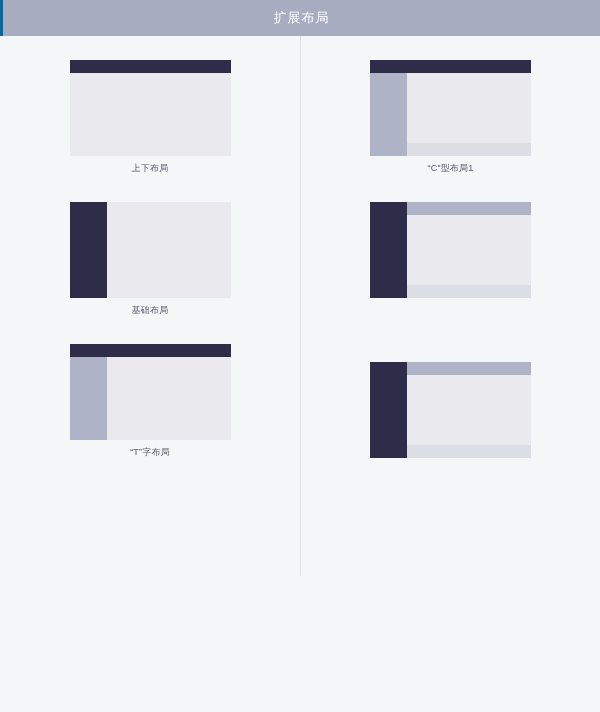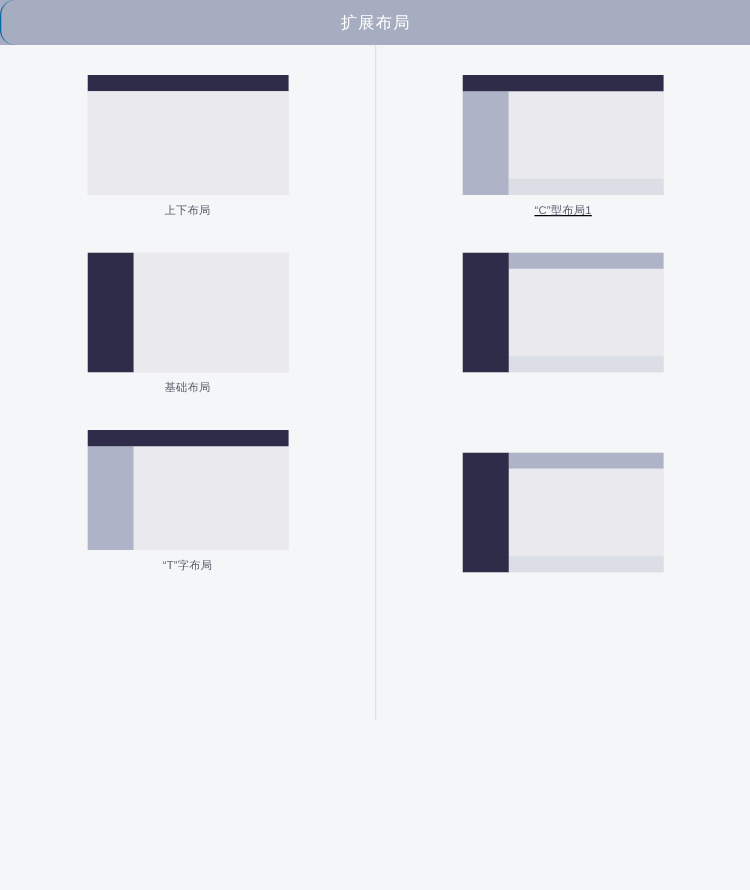--- a/index.html
+++ b/index.html
@@ -26,39 +26,37 @@
     display: flex;
     align-items: center;
     justify-content: center;
     color: #ffffff;
     font-size: 13px;
     letter-spacing: 1px;
     height: 36px;
     box-sizing: border-box;
   }
   .header-cell.right {
-    border-left: 1px solid #0369a1;
-    border-radius: 12px;
+    border-left: 3px solid #0369a1;
   }
 
   
   .body-row {
     display: flex;
     width: 600px;
     height: 540px;
     box-sizing: border-box;
   }
   .col {
     width: 300px;
     box-sizing: border-box;
     padding-top: 24px;
   }
   .col.right {
     border-left: 1px solid #dfe1e8;
-    text-decoration: underline;
   }
 
   
   .card {
     width: 161px;
     margin: 0 auto 0 auto;
     padding-bottom: 10px;
   }
   .thumb {
     position: relative;

